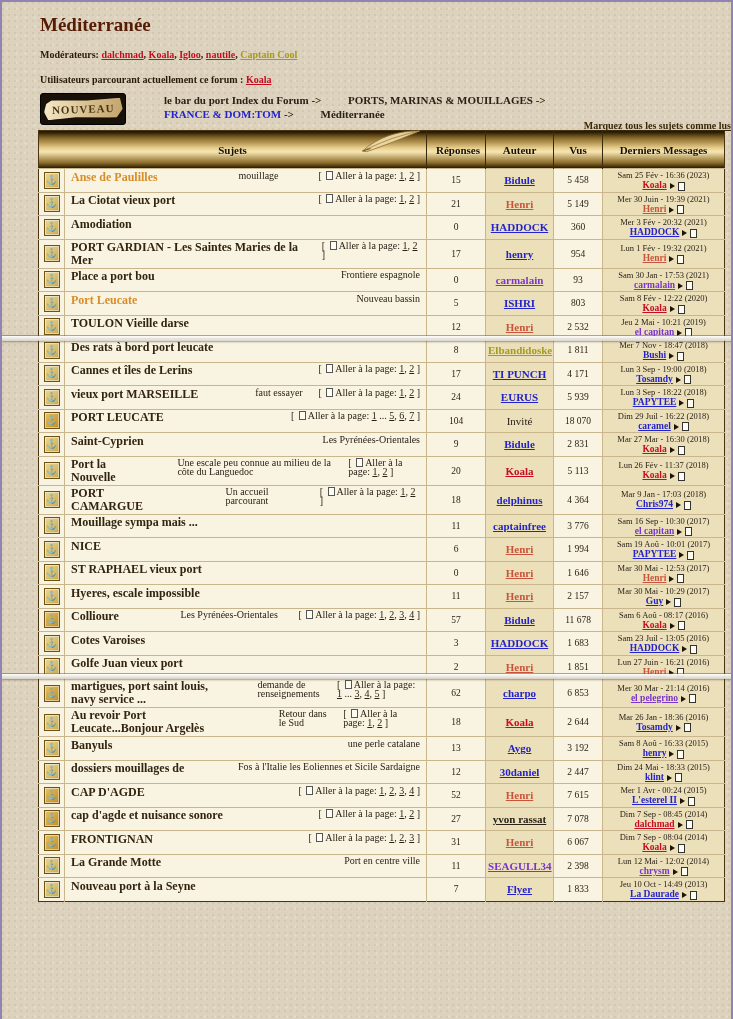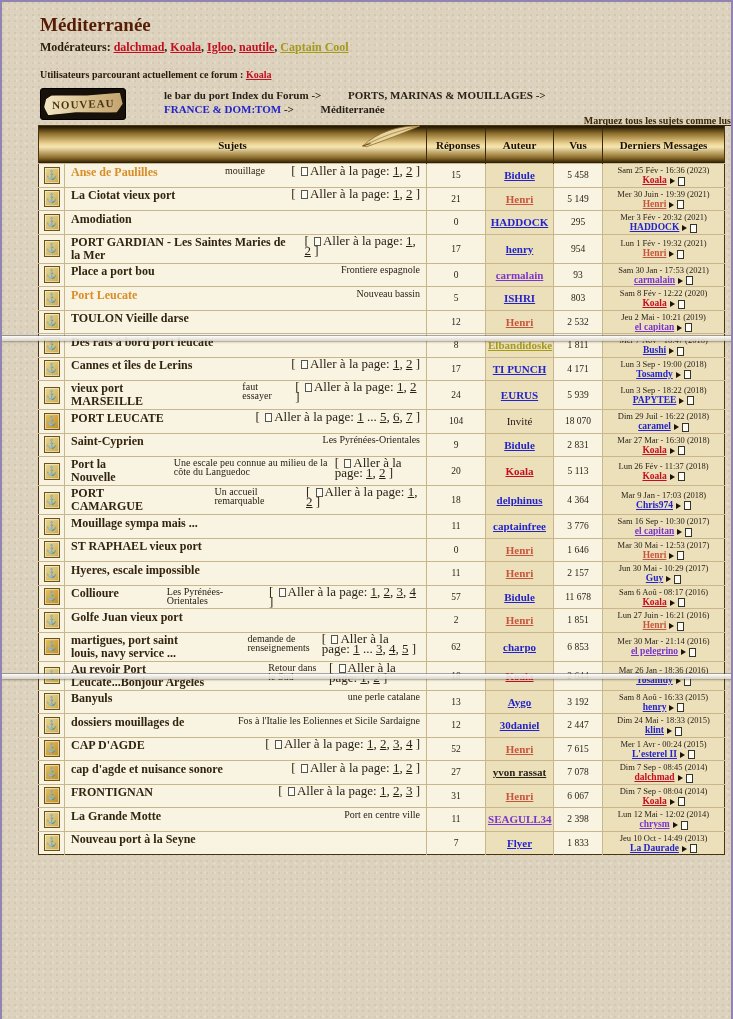--- a/index.html
+++ b/index.html
@@ -10,21 +10,21 @@
     background-image:
       radial-gradient(rgba(170,150,110,.18) 1px, transparent 1.2px),
       radial-gradient(rgba(255,250,235,.25) 1px, transparent 1.2px);
     background-size:6px 6px,9px 9px;
     background-position:0 0,3px 4px;
     box-sizing:border-box;
     border-left:2px solid #9184b5;border-right:2px solid #9184b5;border-top:2px solid #9184b5;
   }
   .top{padding:12px 10px 0 38px;}
   h1.forum-title{margin:0;font-size:19px;color:#571c04;font-weight:bold;}
-  .mods{font-size:12px;font-weight:bold;color:#2a1c08;margin-top:4px;}
+  .mods{font-size:10px;font-weight:bold;color:#2a1c08;margin-top:13px;}
   .browsing{font-size:10px;font-weight:bold;color:#2a1c08;margin-top:14px;}
   a{cursor:pointer;}
   .lnk{font-weight:bold;text-decoration:underline;}
   .c-blue{color:#2323cb;}
   .c-red{color:#c50d20;}
   .c-brick{color:#c9543c;}
   .c-purple{color:#7a35cc;}
   .c-olive{color:#a49a1c;}
   .c-dark{color:#2a2218;}
   .c-plain{color:#2a2218;font-weight:normal;text-decoration:none;}
@@ -55,21 +55,21 @@
   .forum-table td:first-child,.forum-table th:first-child{border-left:none;}
   td.c-icon,td.c-subject,td.c-replies,td.c-views{background:#f9f3e1;}
   td.c-author,td.c-last{background:#ece0bb;}
   td.c-icon{text-align:center;}
   td.c-subject{padding:1px 6px;}
   .subj-inner{display:flex;flex-direction:row;justify-content:space-between;min-height:19px;}
   .t-title{font-size:12px;line-height:13px;font-weight:bold;text-decoration:none;}
   .t-dark{color:#32250f;}
   .t-orange{color:#d88d28;}
   .t-sub{font-size:10px;line-height:9px;color:#2a2218;margin-left:48px;}
-  .t-goto{font-size:13px;line-height:9px;color:#2a2218;padding-left:7px;}
+  .t-goto{font-size:10px;line-height:9px;color:#2a2218;padding-left:7px;}
   .t-goto a{color:#2a2218;text-decoration:underline;}
   td.c-replies,td.c-views{text-align:center;font-size:9.5px;color:#2a2218;}
   td.c-author{text-align:center;font-size:11px;}
   td.c-author .lnk{font-size:11px;text-align:center;}
   td.c-last{text-align:center;font-size:8.5px;color:#2a2218;line-height:10px;}
   td.c-last .lnk{font-size:9.5px;}
 
   .f-icon{width:14px;height:15px;margin:0 auto;position:relative;
     background:linear-gradient(135deg,#ead794,#c9a94e);
     border:1px solid #6e5312;box-shadow:inset 0 0 0 1px rgba(255,255,255,.45);}
@@ -183,21 +183,21 @@
         <td class="c-icon">
           <span class="f-icon" style="display: block;"></span>
         </td>
         <td class="c-subject">
           <div class="subj-inner">
             <a class="t-title t-dark">Amodiation</a>
           </div>
         </td>
         <td class="c-replies">0</td>
         <td class="c-author"><a class="lnk c-blue">HADDOCK</a></td>
-        <td class="c-views">295</td>
+        <td class="c-views">360</td>
         <td class="c-last">
           <div>Mer 3 Fév - 20:32 (2021)</div>
           <div><a class="lnk c-blue">HADDOCK</a><span class="lp-icon">
               <span class="lp-arrow"></span>
               <span class="lp-page"></span>
             </span></div>
         </td>
       </tr>
       <tr>
         <td class="c-icon">
@@ -409,21 +409,21 @@
             </span></div>
         </td>
       </tr>
       <tr>
         <td class="c-icon">
           <span class="f-icon" style="display: block;"></span>
         </td>
         <td class="c-subject">
           <div class="subj-inner">
             <a class="t-title t-dark">PORT CAMARGUE</a>
-            <div class="t-sub">Un accueil remarquable</div>
+            <div class="t-sub">Un accueil parcourant</div>
             <div class="t-goto">[ <span class="pg-icon"></span>Aller à la page: <a>1</a>, <a>2</a> ]</div>
           </div>
         </td>
         <td class="c-replies">18</td>
         <td class="c-author"><a class="lnk c-blue">delphinus</a></td>
         <td class="c-views">4 364</td>
         <td class="c-last">
           <div>Mar 9 Jan - 17:03 (2018)</div>
           <div><a class="lnk c-blue">Chris974</a><span class="lp-icon">
               <span class="lp-arrow"></span>
@@ -450,20 +450,40 @@
               <span class="lp-page"></span>
             </span></div>
         </td>
       </tr>
       <tr>
         <td class="c-icon">
           <span class="f-icon" style="display: block;"></span>
         </td>
         <td class="c-subject">
           <div class="subj-inner">
+            <a class="t-title t-dark">NICE</a>
+          </div>
+        </td>
+        <td class="c-replies">6</td>
+        <td class="c-author"><a class="lnk c-brick">Henri</a></td>
+        <td class="c-views">1 994</td>
+        <td class="c-last">
+          <div>Sam 19 Aoû - 10:01 (2017)</div>
+          <div><a class="lnk c-blue">PAPYTEE</a><span class="lp-icon">
+              <span class="lp-arrow"></span>
+              <span class="lp-page"></span>
+            </span></div>
+        </td>
+      </tr>
+      <tr>
+        <td class="c-icon">
+          <span class="f-icon" style="display: block;"></span>
+        </td>
+        <td class="c-subject">
+          <div class="subj-inner">
             <a class="t-title t-dark">ST RAPHAEL vieux port</a>
           </div>
         </td>
         <td class="c-replies">0</td>
         <td class="c-author"><a class="lnk c-brick">Henri</a></td>
         <td class="c-views">1 646</td>
         <td class="c-last">
           <div>Mar 30 Mai - 12:53 (2017)</div>
           <div><a class="lnk c-brick">Henri</a><span class="lp-icon">
               <span class="lp-arrow"></span>
@@ -477,21 +497,21 @@
         </td>
         <td class="c-subject">
           <div class="subj-inner">
             <a class="t-title t-dark">Hyeres, escale impossible</a>
           </div>
         </td>
         <td class="c-replies">11</td>
         <td class="c-author"><a class="lnk c-brick">Henri</a></td>
         <td class="c-views">2 157</td>
         <td class="c-last">
-          <div>Jun 30 Mai - 10:29 (2017)</div>
+          <div>Mar 30 Mai - 10:29 (2017)</div>
           <div><a class="lnk c-blue">Guy</a><span class="lp-icon">
               <span class="lp-arrow"></span>
               <span class="lp-page"></span>
             </span></div>
         </td>
       </tr>
       <tr>
         <td class="c-icon">
           <span class="f-icon hot" style="display: block;"></span>
         </td>
@@ -512,20 +532,40 @@
               <span class="lp-page"></span>
             </span></div>
         </td>
       </tr>
       <tr>
         <td class="c-icon">
           <span class="f-icon" style="display: block;"></span>
         </td>
         <td class="c-subject">
           <div class="subj-inner">
+            <a class="t-title t-dark">Cotes Varoises</a>
+          </div>
+        </td>
+        <td class="c-replies">3</td>
+        <td class="c-author"><a class="lnk c-blue">HADDOCK</a></td>
+        <td class="c-views">1 683</td>
+        <td class="c-last">
+          <div>Sam 23 Juil - 13:05 (2016)</div>
+          <div><a class="lnk c-blue">HADDOCK</a><span class="lp-icon">
+              <span class="lp-arrow"></span>
+              <span class="lp-page"></span>
+            </span></div>
+        </td>
+      </tr>
+      <tr>
+        <td class="c-icon">
+          <span class="f-icon" style="display: block;"></span>
+        </td>
+        <td class="c-subject">
+          <div class="subj-inner">
             <a class="t-title t-dark">Golfe Juan vieux port</a>
           </div>
         </td>
         <td class="c-replies">2</td>
         <td class="c-author"><a class="lnk c-brick">Henri</a></td>
         <td class="c-views">1 851</td>
         <td class="c-last">
           <div>Lun 27 Juin - 16:21 (2016)</div>
           <div><a class="lnk c-brick">Henri</a><span class="lp-icon">
               <span class="lp-arrow"></span>

